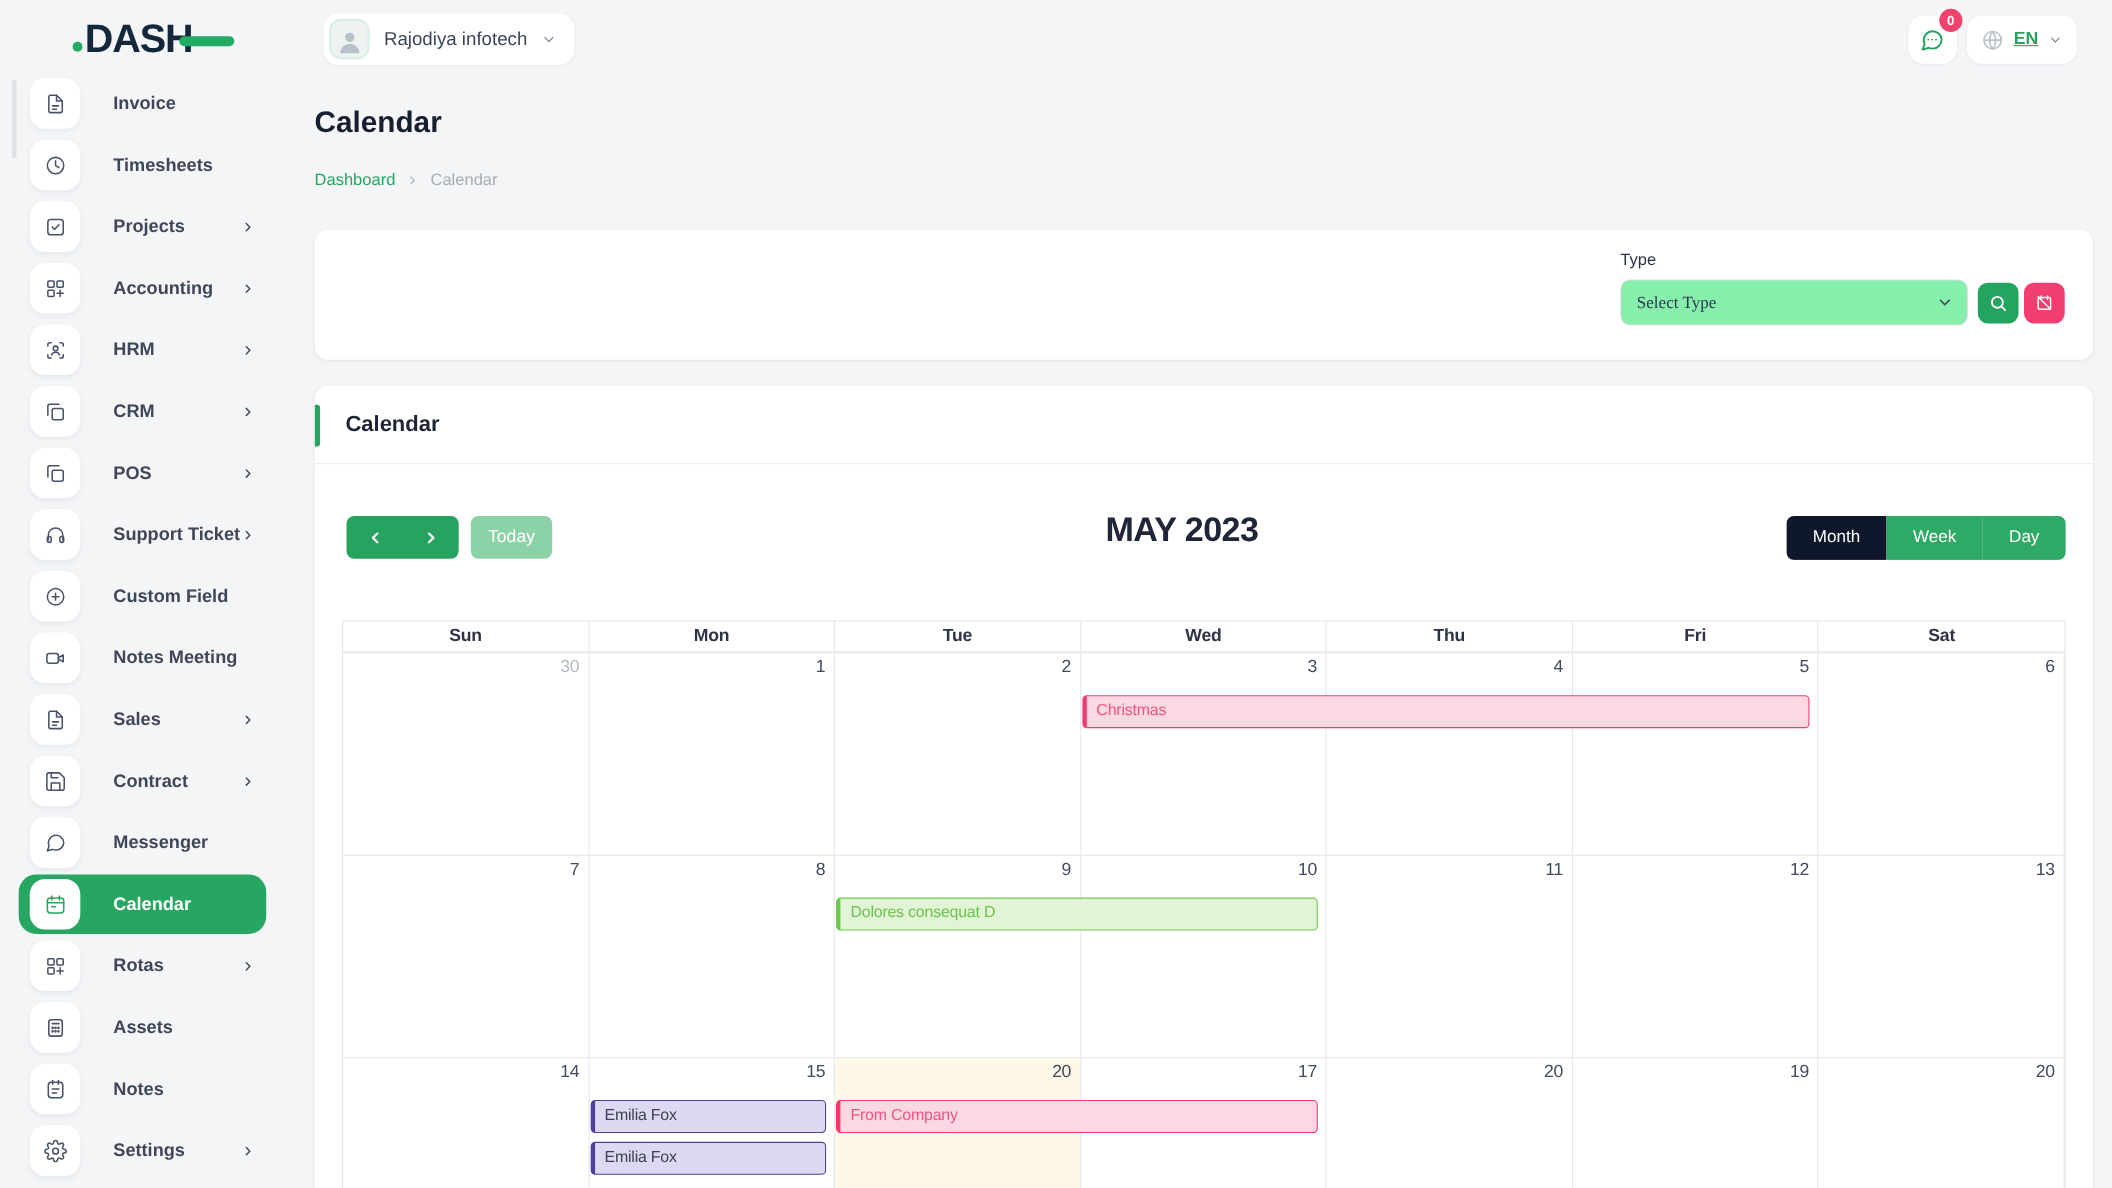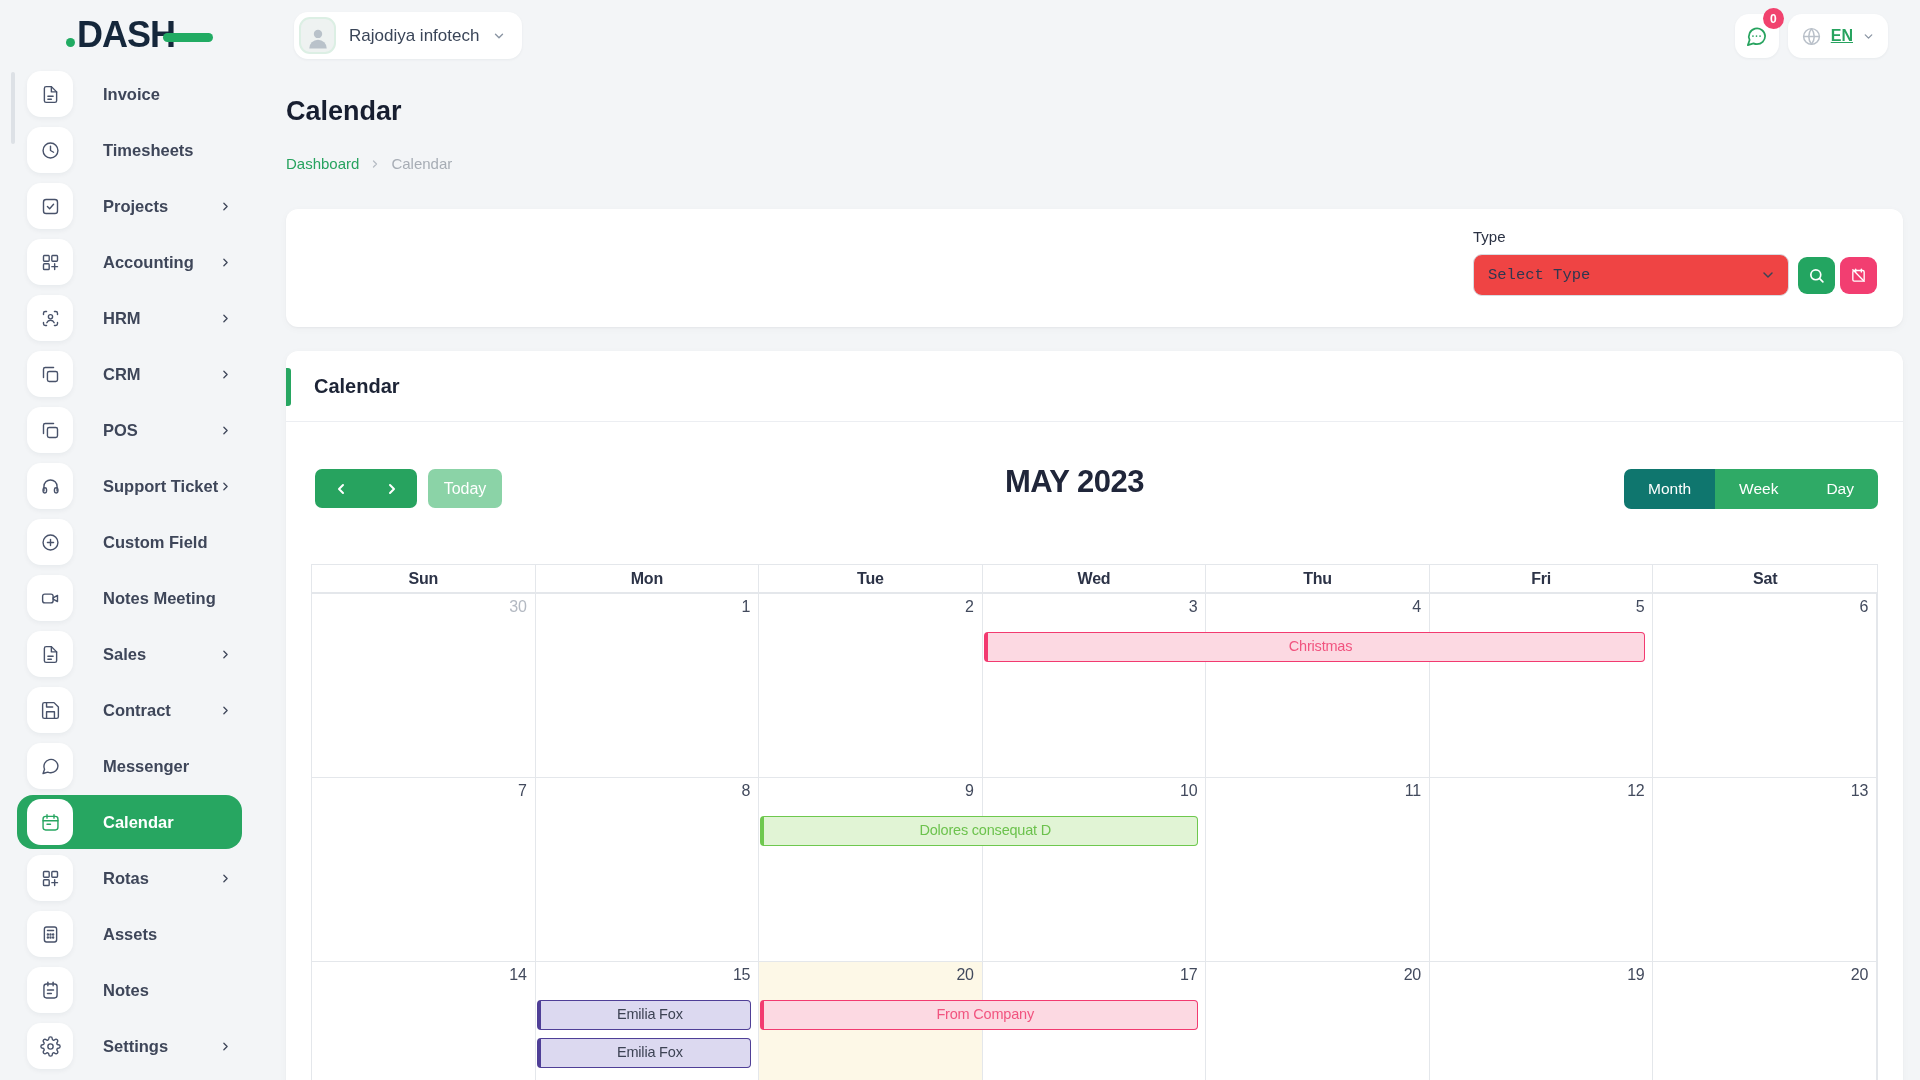--- a/index.html
+++ b/index.html
@@ -47,23 +47,23 @@
   .bc-home{color:#27a35f;cursor:pointer;}
   .bc-sep{color:#b6bdc5;margin-top:1px;}
   .bc-current{color:#a7adb5;}
 
   .card{background:#fff;border-radius:12px;box-shadow:0 1px 2px rgba(16,24,40,.04),0 2px 8px rgba(16,24,40,.03);}
   .filter-card{margin-top:37px;height:118px;position:relative;}
   .filter-block{position:absolute;right:26px;top:19px;width:404px;}
   .filter-label{display:block;font-size:15px;color:#2a3143;margin-bottom:9px;}
   .filter-row{display:flex;align-items:center;}
   .select-wrap{position:relative;flex:1;}
-  .type-select{width:100%;height:42px;border:1px solid #d7dce2;border-radius:9px;background:#ef4444;
+  .type-select{width:100%;height:42px;border:1px solid #d7dce2;border-radius:9px;background:#86efac;
     appearance:none;-webkit-appearance:none;padding:0 36px 0 14px;font-size:15.5px;color:#2e3750;
-    font-family:Liberation Mono, monospace;}
+    font-family:Liberation Serif, serif;}
   .select-chev{position:absolute;right:13px;top:13px;pointer-events:none;color:#3c4455;}
   .sq-btn{width:37px;height:37px;border:none;border-radius:9px;display:flex;align-items:center;justify-content:center;
     color:#fff;cursor:pointer;}
   .search-btn{background:#23a561;margin-left:9px;}
   .reset-btn{background:#f23e71;margin-left:5px;}
 
   
   .cal-card{margin-top:24px;height:790px;position:relative;overflow:hidden;}
   .cal-head{height:71px;border-bottom:1px solid #eceef2;display:flex;align-items:center;position:relative;}
   .accent-bar{position:absolute;left:0;top:17px;width:5px;height:38px;background:#27a661;border-radius:0 3px 3px 0;}
@@ -73,29 +73,29 @@
   .nav-group{position:absolute;left:4px;top:0;display:flex;background:#27a35f;border-radius:7px;overflow:hidden;height:39px;}
   .nav-btn{width:51px;height:39px;background:transparent;border:none;color:#fff;display:flex;
     align-items:center;justify-content:center;cursor:pointer;}
   .today-btn{position:absolute;left:117px;top:0;width:74px;height:39px;background:#8bd3a7;border:none;
     border-radius:7px;color:#fff;font-size:16px;font-family:"Liberation Sans",sans-serif;cursor:default;}
   .fc-title{position:absolute;left:0;right:0;top:-5px;text-align:center;transform:translateX(-20px);
     font-size:31px;font-weight:700;color:#20263a;letter-spacing:-0.5px;}
   .view-group{position:absolute;right:0;top:0;height:40px;display:flex;border-radius:7px;overflow:hidden;}
   .view-btn{border:none;padding:0 24px;background:#2faa66;color:#fff;font-size:15.5px;cursor:pointer;
     font-family:"Liberation Sans",sans-serif;}
-  .view-btn.active{background:#0f766e;}
+  .view-btn.active{background:#0f172a;}
 
   .cal-grid{margin:55px 25px 0;}
   .grid-head{display:grid;grid-template-columns:repeat(7,1fr);border:1px solid #e4e7eb;border-bottom:none;}
   .gh-cell{height:27px;line-height:27px;text-align:center;font-size:16px;font-weight:700;color:#2c3347;
     border-right:1px solid #e4e7eb;letter-spacing:-0.2px;}
   .gh-cell:last-child{border-right:none;}
   .grid-body{border:1px solid #e4e7eb;border-bottom:none;}
-  .week{display:grid;grid-template-columns:repeat(7,1fr);height:184px;position:relative;border-top:1px solid #e4e7eb;text-align:center;}
+  .week{display:grid;grid-template-columns:repeat(7,1fr);height:184px;position:relative;border-top:1px solid #e4e7eb;}
   .week:first-child{border-top:1px solid #e4e7eb;}
   .day-cell{border-right:1px solid #e4e7eb;position:relative;}
   .day-cell:last-child{border-right:none;}
   .day-cell.today{background:#fdf8e7;}
   .day-num{position:absolute;top:4px;right:8px;font-size:16px;font-weight:500;color:#424a5d;letter-spacing:-0.3px;}
   .day-num.muted{color:#b3b9c2;}
   .event{position:absolute;height:30px;line-height:26px;border-radius:4px;border:1px solid;border-left-width:4px;
     font-size:14.5px;font-weight:500;padding-left:9px;white-space:nowrap;overflow:hidden;cursor:pointer;letter-spacing:-0.2px;}
 </style>
 </head>

